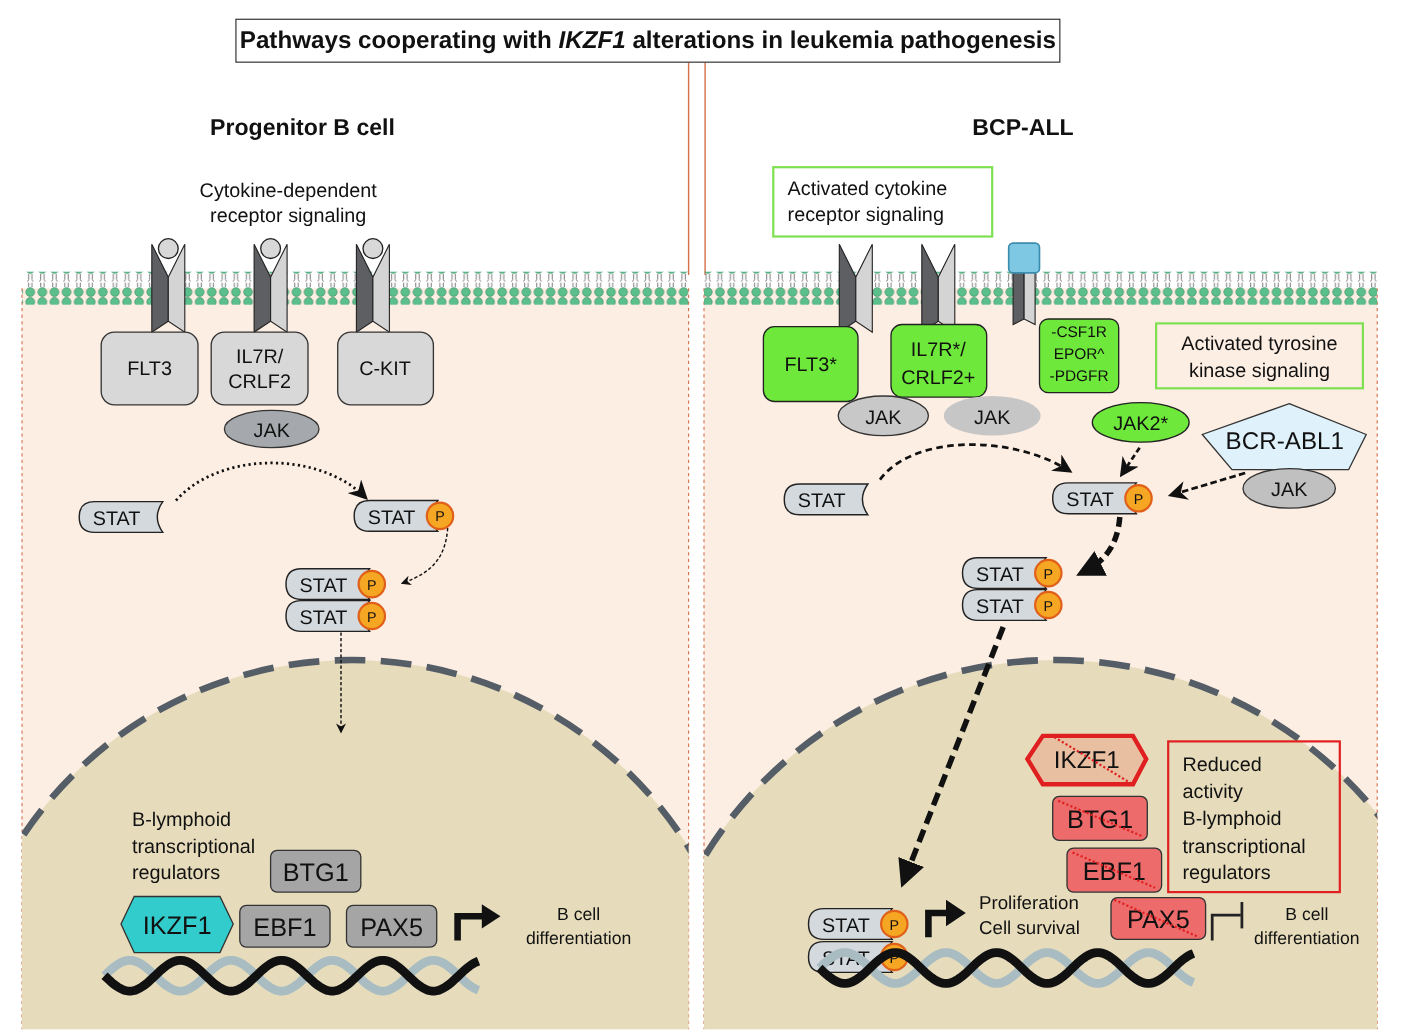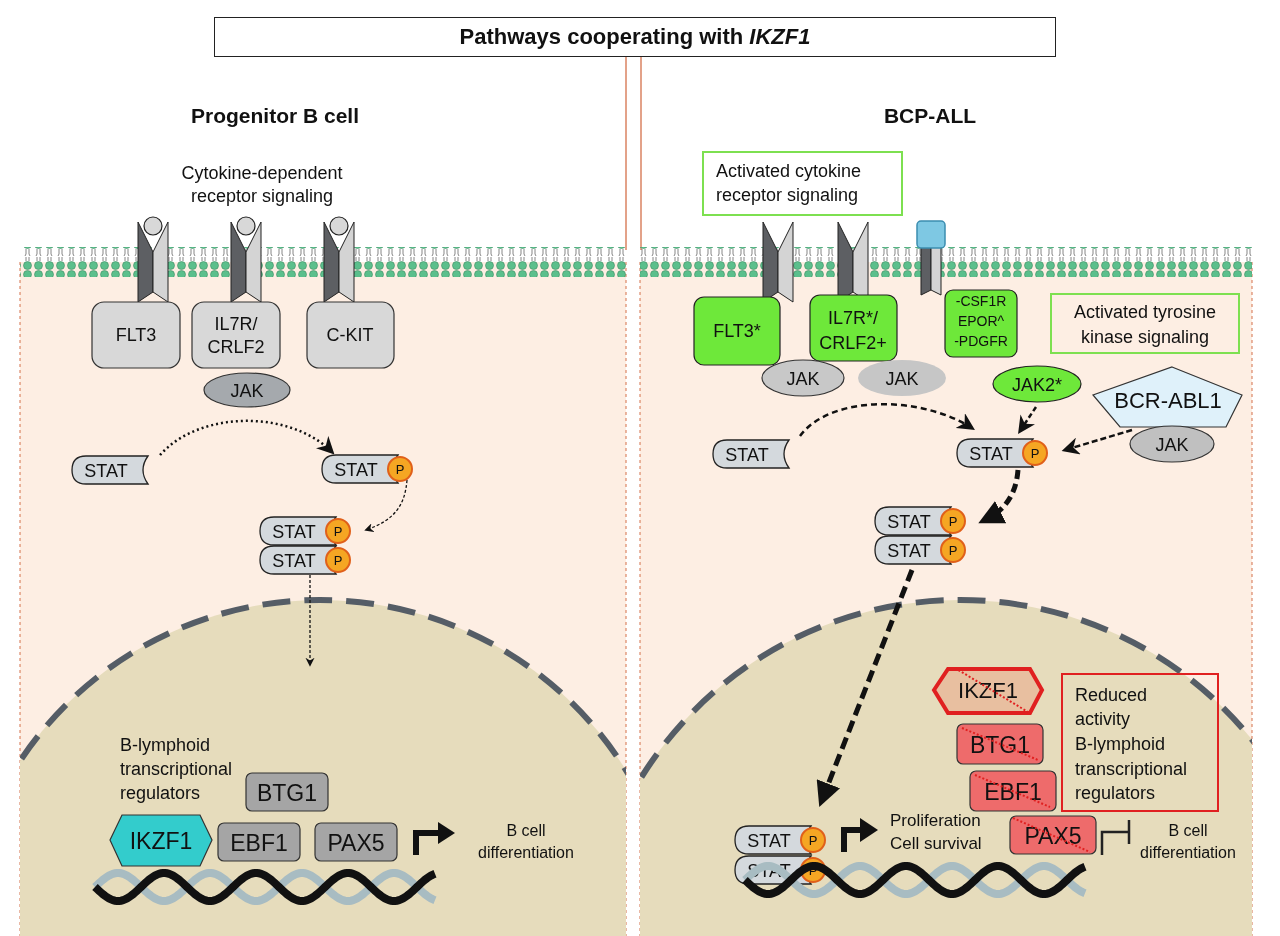--- a/index.html
+++ b/index.html
@@ -1,19 +1,19 @@
 <!DOCTYPE html>
 <html><head>
 <meta charset="utf-8">
 <style>
   html, body { margin:0; padding:0; background:#ffffff; }
   body { width:1280px; height:936px; overflow:hidden; position:relative; font-family:"Liberation Sans", sans-serif; }
   #stage { position:absolute; left:0; top:0; width:1280px; height:936px; }
   svg text { font-family:"Liberation Sans", sans-serif; fill:#111; }
-  .title-box { position:absolute; left:214px; top:17px; width:842px; height:40px; border:1.5px solid #222; background:#fff; box-sizing:border-box; display:flex; align-items:center; justify-content:center; font-weight:bold; font-size:22px; color:#111; white-space:nowrap; }
+  .title-box { position:absolute; left:214px; top:17px; width:750px; height:40px; border:1.5px solid #222; background:#fff; box-sizing:border-box; display:flex; align-items:center; justify-content:center; font-weight:bold; font-size:22px; color:#111; white-space:nowrap; }
   .title-box i { font-style:italic; }
 </style>
 </head>
 <body>
 
 <div id="stage">
 <svg id="svg" width="1280" height="936" viewBox="0 0 1280 936" xmlns="http://www.w3.org/2000/svg">
   <defs>
     <marker id="arrowSmall" viewBox="0 0 10 10" refX="8" refY="5" markerWidth="7" markerHeight="7" orient="auto-start-reverse">
       <path d="M0,0 L10,5 L0,10 L3,5 z" fill="#111"></path>
@@ -325,14 +325,15 @@
     <path d="M844,852 L844,830 L862,830" fill="none" stroke="#111" stroke-width="6"></path>
     <polygon points="860,818 878,830 860,842" fill="#111"></polygon>
   </g>
   <text x="890" y="826" font-size="17">Proliferation</text>
   <text x="890" y="849" font-size="17">Cell survival</text>
 </svg>
 
 <div class="title-box">
   <span style="white-space:pre">Pathways cooperating with </span>
       <i>IKZF1</i>
+      <span style="white-space:pre"> alterations in leukemia pathogenesis</span>
 </div>
 </div>
 
 </body></html>

